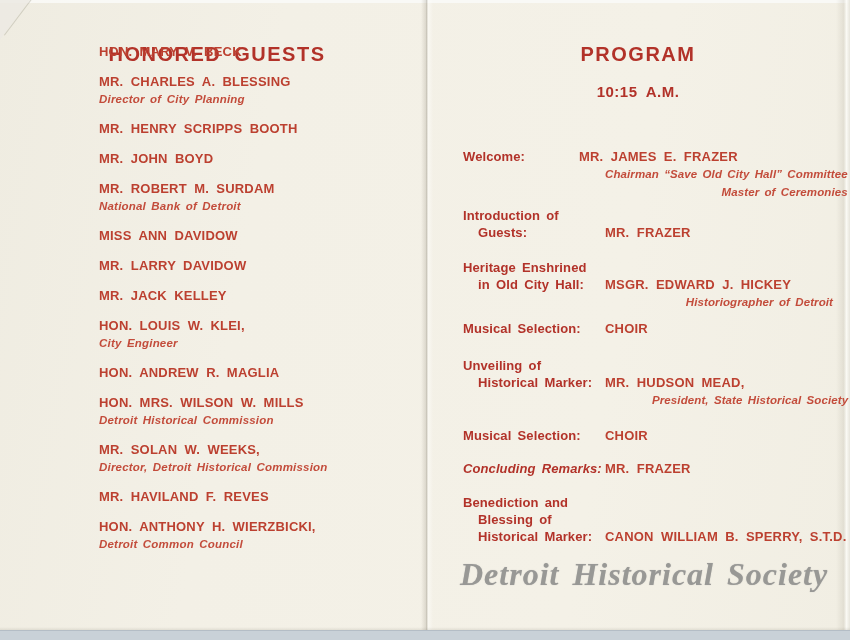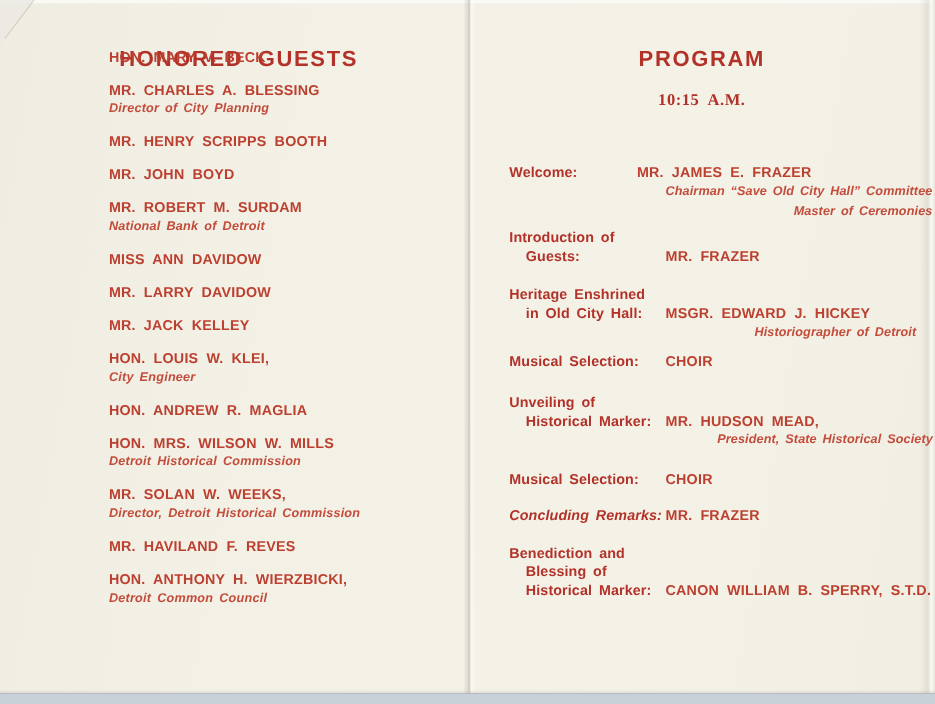--- a/index.html
+++ b/index.html
@@ -41,21 +41,21 @@
   .guest-name{
     font-size:13px;line-height:17px;font-weight:bold;letter-spacing:.2px;word-spacing:3.5px;white-space:nowrap;
   }
   .guest-role{
     font-size:11.5px;line-height:16px;font-weight:bold;font-style:italic;letter-spacing:.2px;word-spacing:2px;
     margin-top:1px;white-space:nowrap;
   }
   
   .page-right{position:absolute;left:450px;top:43px;width:376px;}
   .program-time{
-    margin-top:18px;text-align:center;font-weight:bold;font-size:15px;letter-spacing:.5px;word-spacing:4px;font-family:Liberation Serif, serif;
+    margin-top:18px;text-align:center;font-weight:bold;font-size:15px;letter-spacing:.5px;word-spacing:4px;
   }
   .prog-row{position:absolute;left:463px;width:370px;display:flex;}
   .prog-label{width:142px;flex:0 0 142px;}
   .lab-line{font-size:13px;line-height:17px;font-weight:bold;letter-spacing:.1px;word-spacing:2.5px;white-space:nowrap;}
   .lab-line.indent{padding-left:15px;}
   .prog-value{flex:1;}
   .val-main{font-size:13px;line-height:17px;font-weight:bold;letter-spacing:.2px;word-spacing:3.5px;white-space:nowrap;}
   .val-main.outdent{margin-left:-26px;}
   .val-sub{
     font-size:11.5px;line-height:17px;font-weight:bold;font-style:italic;letter-spacing:.1px;word-spacing:2px;
@@ -208,13 +208,14 @@
           <div class="lab-line" style="color: rgb(178, 50, 41);">Benediction and</div>
           <div class="lab-line indent" style="color: rgb(178, 50, 41);">Blessing of</div>
           <div class="lab-line indent" style="color: rgb(178, 50, 41);">Historical Marker:</div>
         </div>
         <div class="prog-value" style="padding-top: 34px;">
           <div class="val-main" style="color: rgb(188, 64, 48);">CANON WILLIAM B. SPERRY, S.T.D.</div>
         </div>
       </div>
     </div>
 
+  <div class="watermark" style="color: rgba(148, 148, 145, 0.9);">Detroit Historical Society</div>
 </div>
 
 </body></html>

